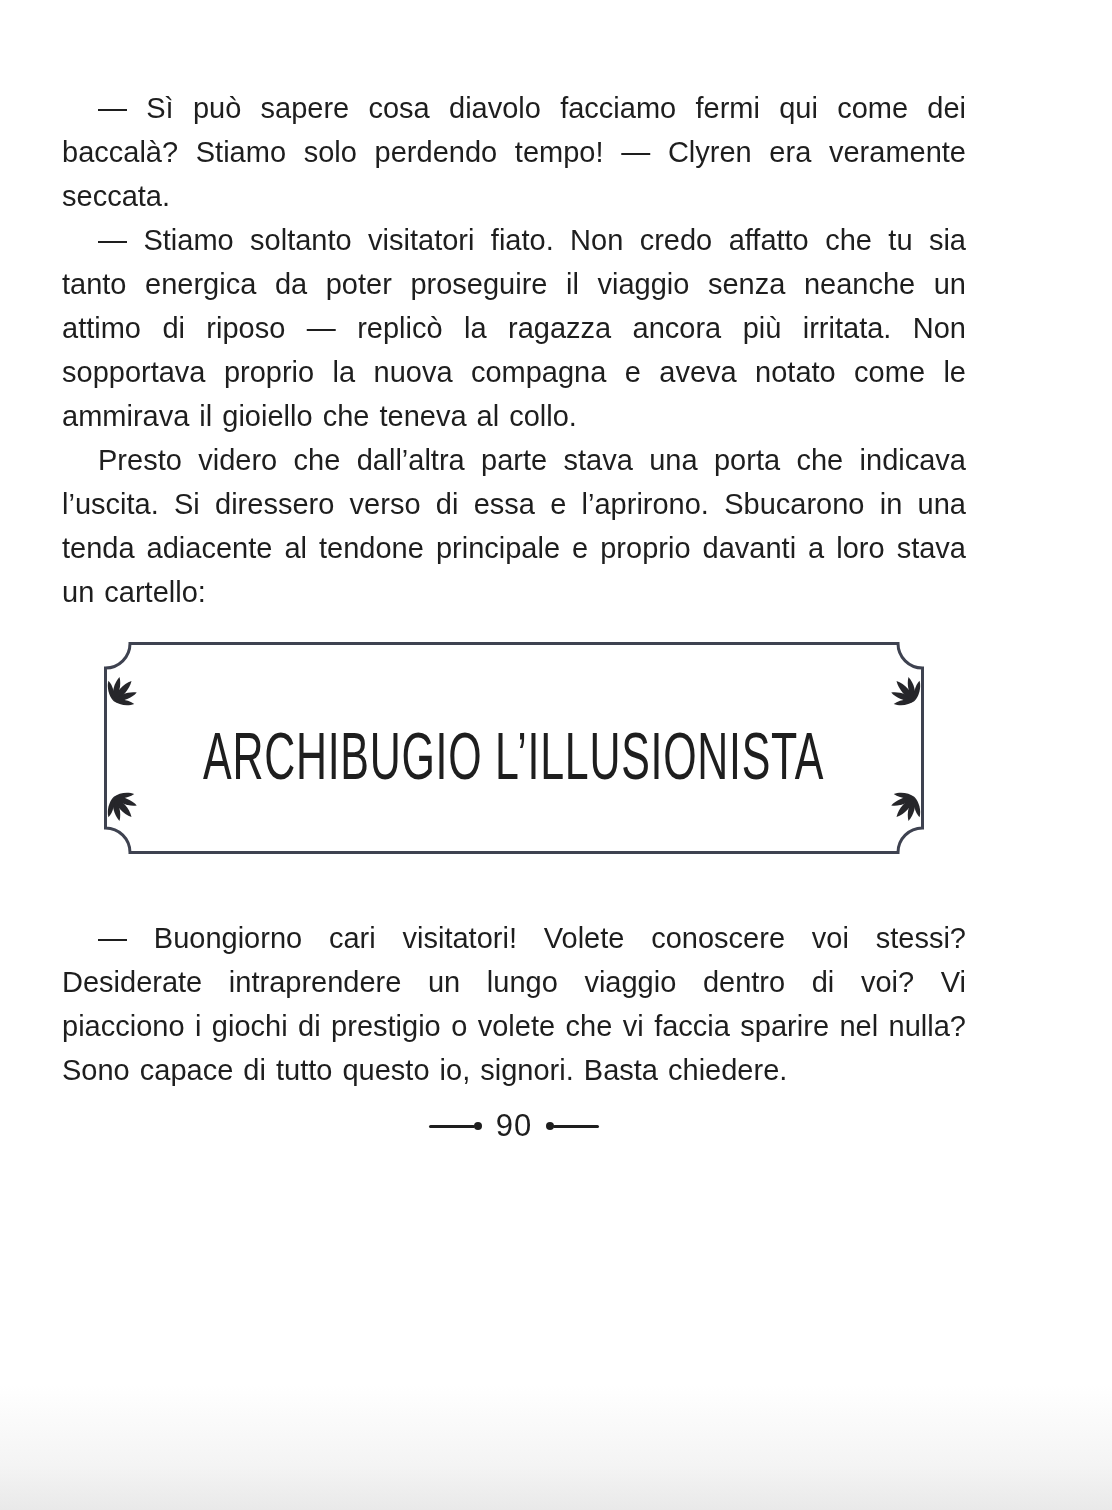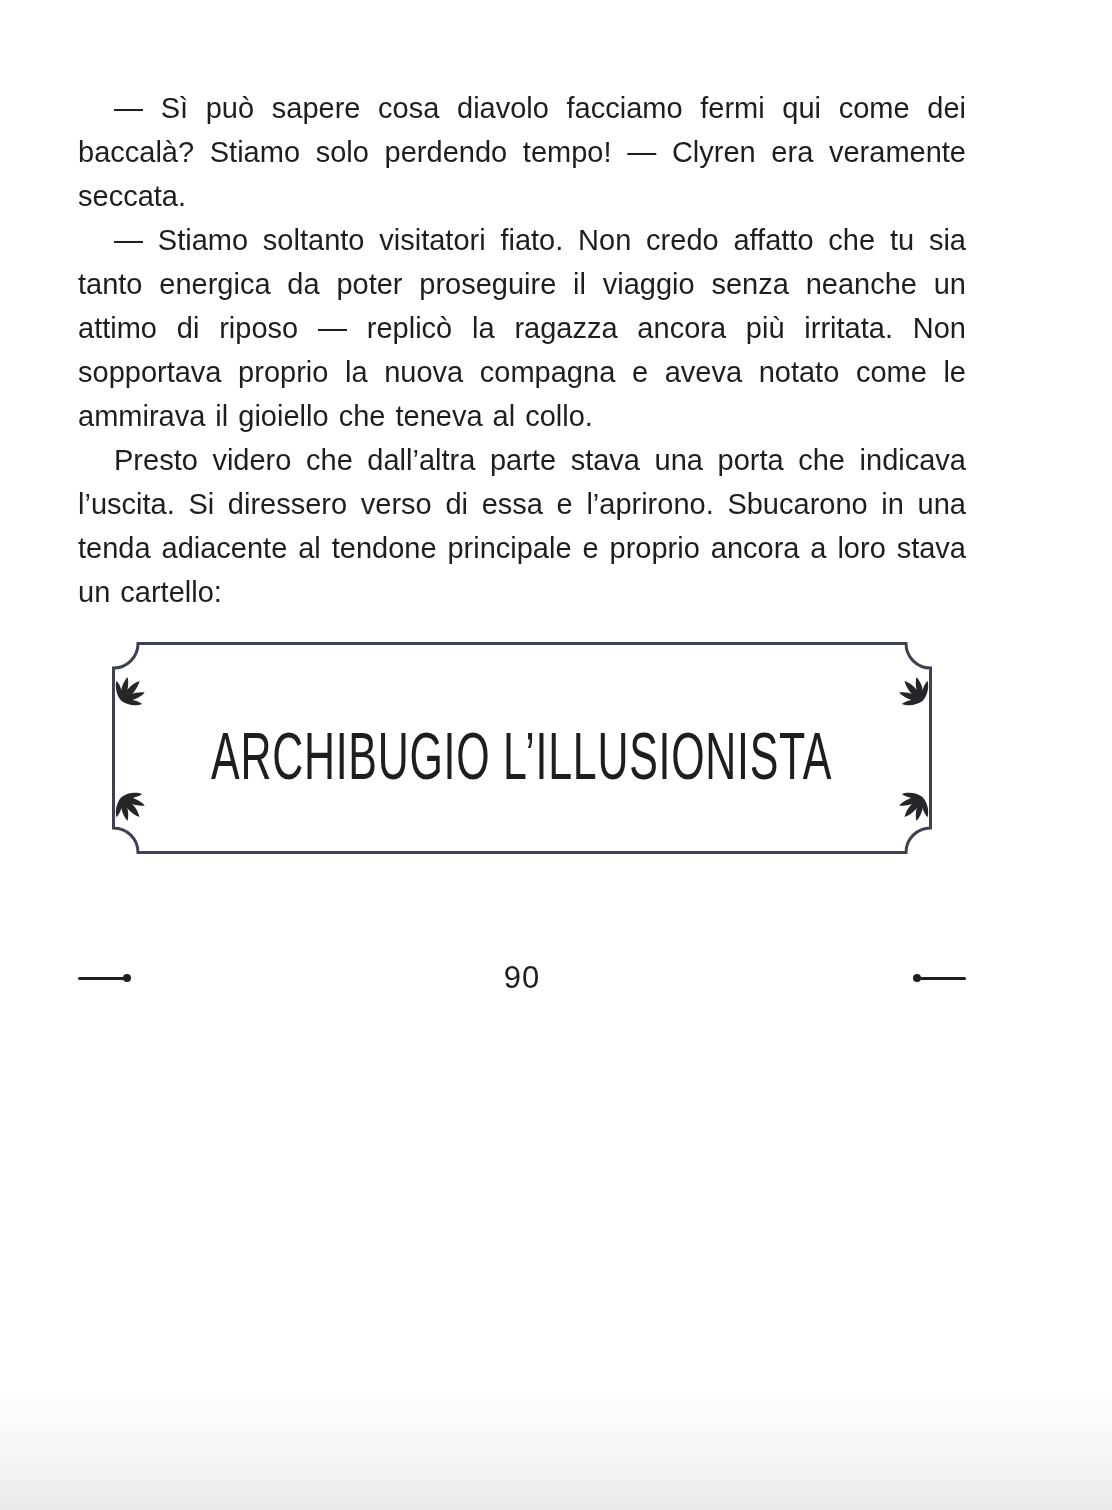--- a/index.html
+++ b/index.html
@@ -14,36 +14,36 @@
     position:relative;
     width:1112px;
     height:1510px;
     margin:0 auto;
     background:var(--background);
     font-family:"Liberation Sans","DejaVu Sans",sans-serif;
     color:var(--text);
     overflow:hidden;
   }
   .text-col{
-    padding:86px 146px 0 78px;
+    padding:86px 146px 0 62px;
   }
   .body-par{
     font-size:29px;
     line-height:44px;
     text-align:justify;
     text-indent:36px;
     color:var(--text);
     word-spacing:2px;
   }
   
   .sign{
     position:relative;
     width:866px;
     height:212px;
-    margin:28px auto 106px auto;
+    margin:28px auto 62px auto;
   }
   .sign-frame{
     position:absolute;
     inset:0;
     width:100%;
     height:100%;
   }
   .sign-title-wrap{
     position:absolute;
     inset:0;
@@ -68,21 +68,21 @@
   }
   .lotus.tl{left:22px;top:20px;transform:rotate(42deg);}
   .lotus.tr{right:22px;top:20px;transform:rotate(-42deg);}
   .lotus.bl{left:22px;bottom:18px;transform:rotate(138deg);}
   .lotus.br{right:22px;bottom:18px;transform:rotate(-138deg);}
   
   .page-number-row{
     margin-top:16px;
     display:flex;
     align-items:center;
-    justify-content:space-between;
+    justify-content:center;
     gap:14px;
   }
   .pn-pointer{display:flex;align-items:center;}
   .pn-line{width:46px;height:3px;background:var(--text);border-radius:2px;}
   .pn-dot{width:8px;height:8px;border-radius:50%;background:var(--text);}
   .pn-pointer.left .pn-dot{margin-left:-1px;}
   .pn-pointer.right .pn-dot{margin-right:-1px;}
   .page-number{
     font-size:31px;
     color:var(--text);
@@ -99,21 +99,21 @@
 </style>
 </head>
 <body>
 
 <div class="page">
 
   <div class="text-col">
 
     <p class="body-par">— Sì può sapere cosa diavolo facciamo fermi qui come dei baccalà? Stiamo solo perdendo tempo! — Clyren era veramente seccata.</p>
     <p class="body-par">— Stiamo soltanto visitatori fiato. Non credo affatto che tu sia tanto energica da poter proseguire il viaggio senza neanche un attimo di riposo — replicò la ragazza ancora più irritata. Non sopportava proprio la nuova compagna e aveva notato come le ammirava il gioiello che teneva al collo.</p>
-    <p class="body-par">Presto videro che dall’altra parte stava una porta che indicava l’uscita. Si diressero verso di essa e l’aprirono. Sbucarono in una tenda adiacente al tendone principale e proprio ancora a loro stava un cartello:</p>
+    <p class="body-par">Presto videro che dall’altra parte stava una porta che indicava l’uscita. Si diressero verso di essa e l’aprirono. Sbucarono in una tenda adiacente al tendone principale e proprio davanti a loro stava un cartello:</p>
 
     <div class="sign">
 
       <svg class="sign-frame" viewBox="0 0 820 212" xmlns="http://www.w3.org/2000/svg" aria-hidden="true">
         <path d="M 26 1.5
                  H 794
                  A 24.5 24.5 0 0 0 818.5 26
                  V 186
                  A 24.5 24.5 0 0 0 794 210.5
                  H 26
@@ -160,20 +160,21 @@
           <path transform="rotate(28) scale(0.92)" d="M0,0 C-9,-16 -9,-40 0,-56 C9,-40 9,-16 0,0 Z"></path>
           <path transform="rotate(56) scale(0.78)" d="M0,0 C-9,-16 -9,-40 0,-56 C9,-40 9,-16 0,0 Z"></path>
         </g>
       </svg>
 
       <div class="sign-title-wrap">
         <span class="sign-title">ARCHIBUGIO L’ILLUSIONISTA</span>
       </div>
     </div>
 
+    <p class="body-par">— Buongiorno cari visitatori! Volete conoscere voi stessi? Desiderate intraprendere un lungo viaggio dentro di voi? Vi piacciono i giochi di prestigio o volete che vi faccia sparire nel nulla? Sono capace di tutto questo io, signori. Basta chiedere.</p>
 
     <div class="page-number-row">
       <span class="pn-pointer left">
         <span class="pn-line"></span>
           <span class="pn-dot"></span>
       </span>
       <span class="page-number">90</span>
       <span class="pn-pointer right">
         <span class="pn-dot"></span>
           <span class="pn-line"></span>

